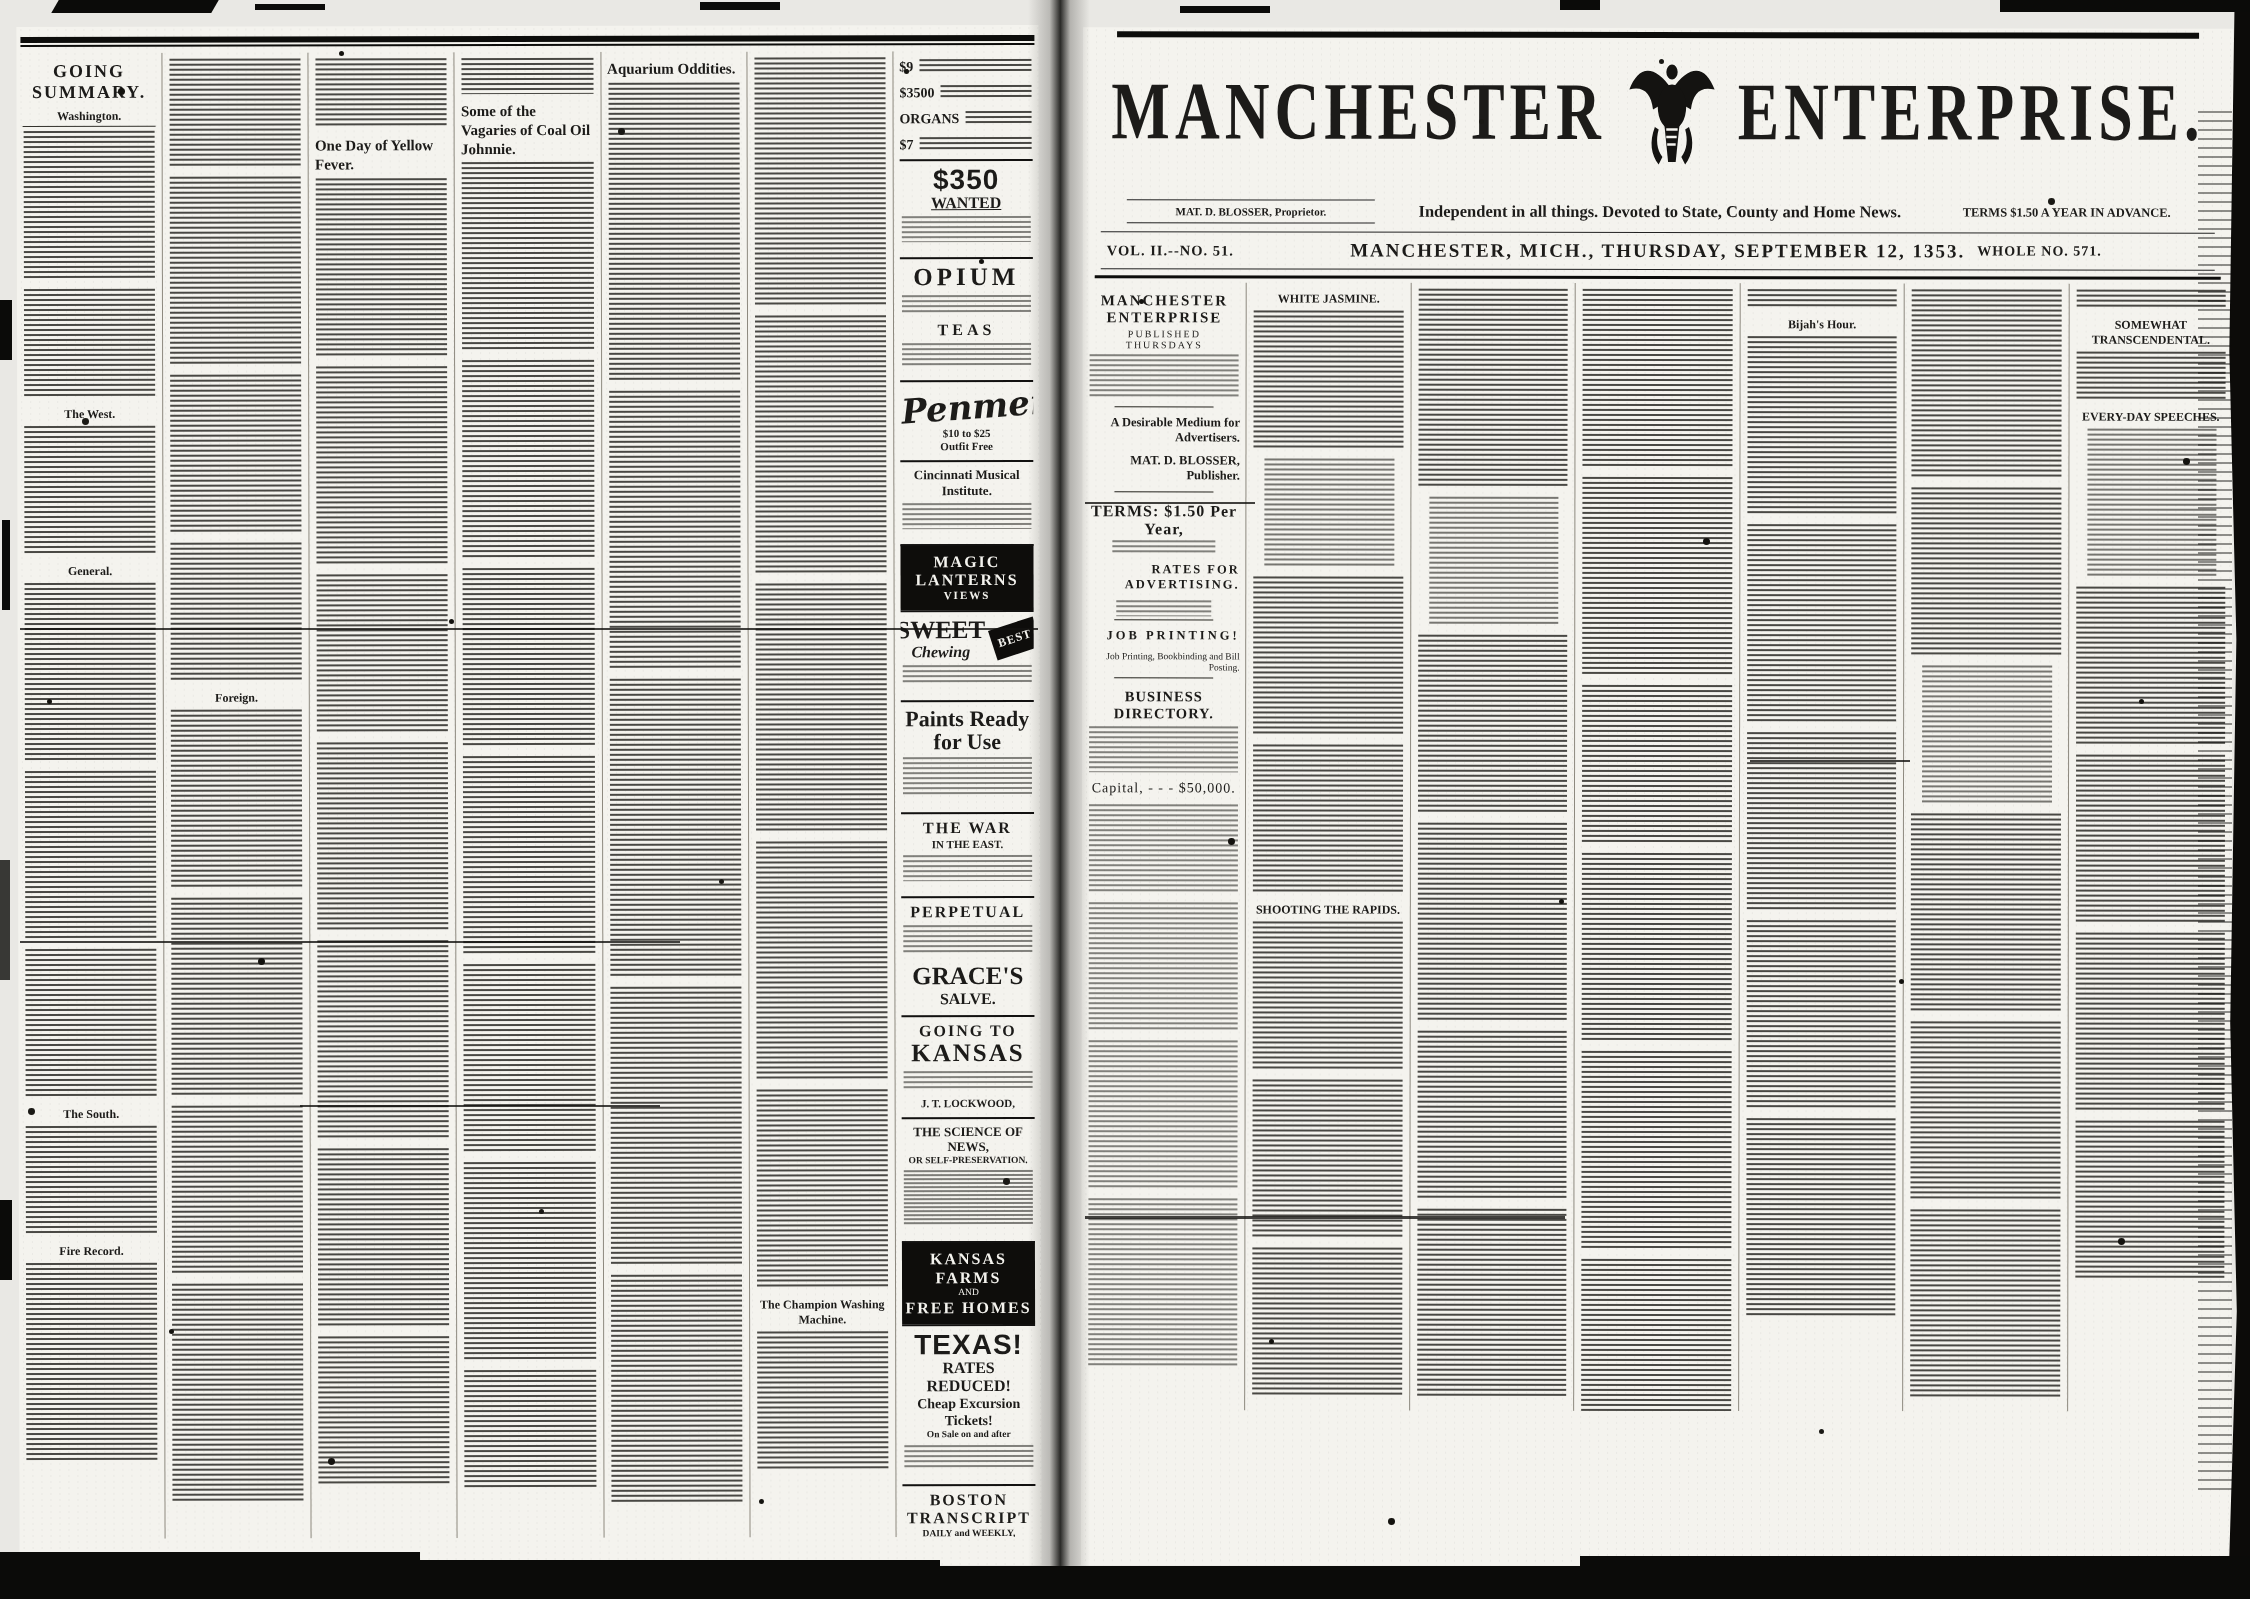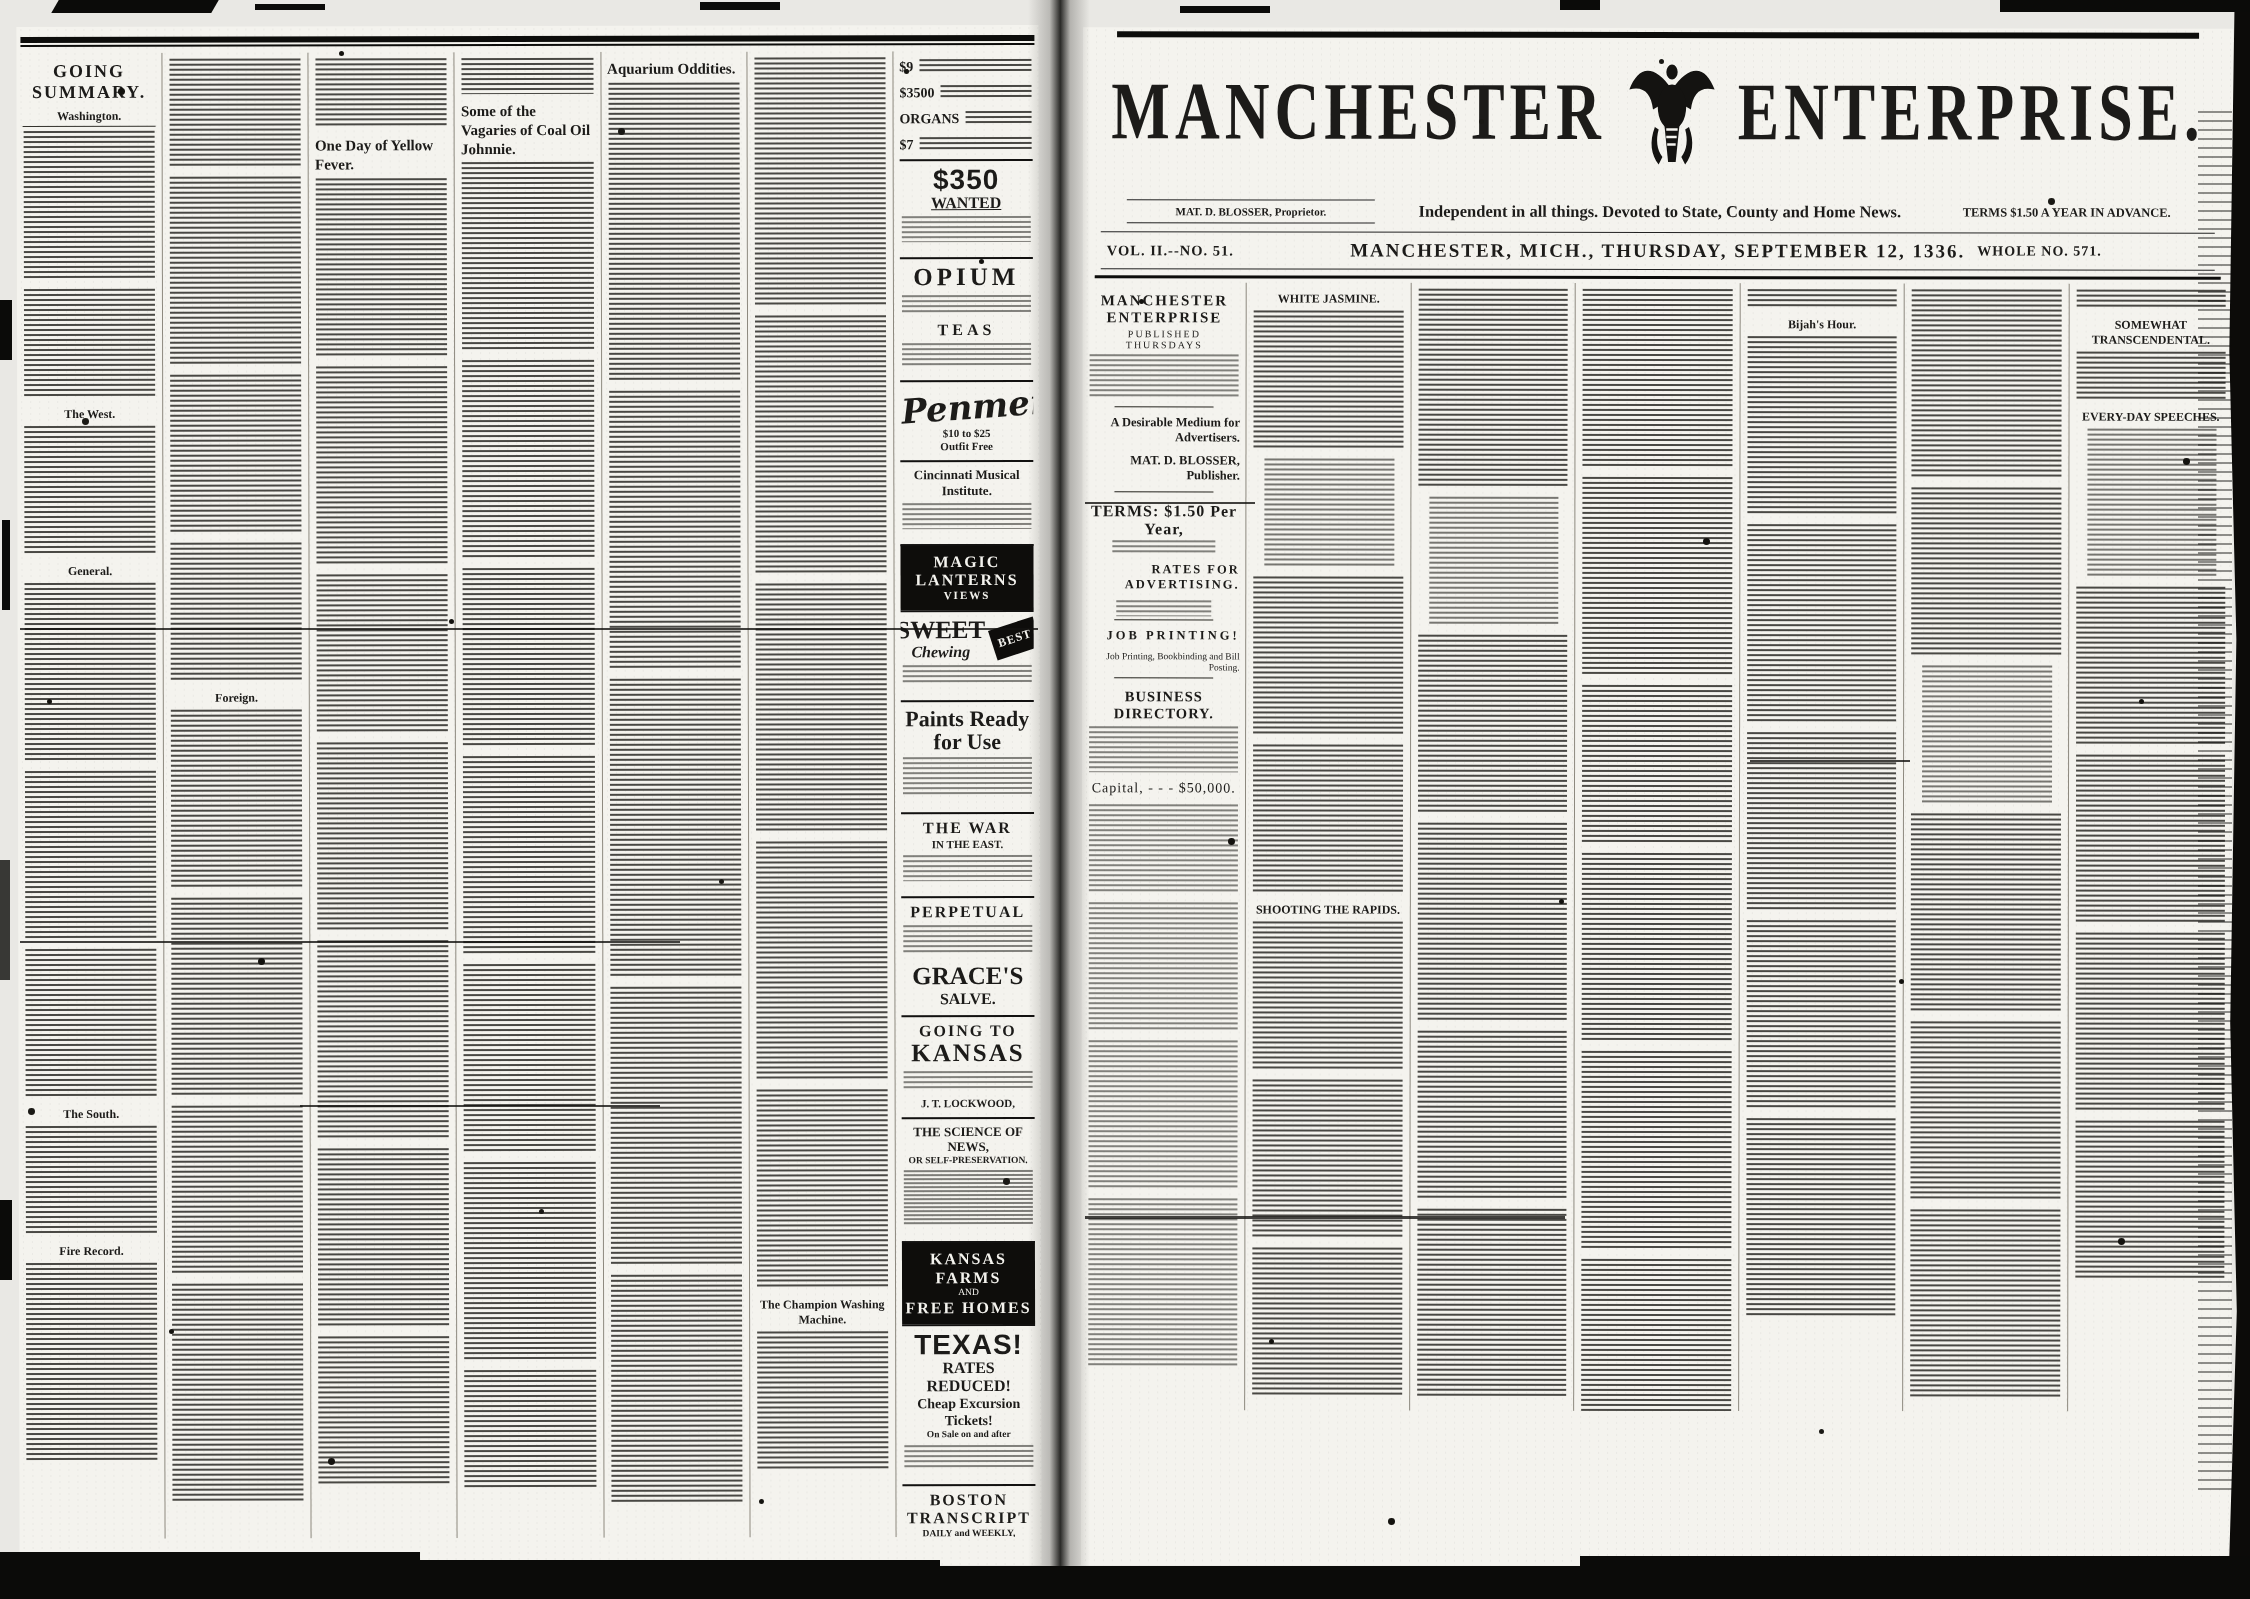--- a/index.html
+++ b/index.html
@@ -313,21 +313,21 @@
     </div>
 
     <div class="mast-mid">
       <div class="mm-l">MAT. D. BLOSSER, Proprietor.</div>
       <div class="mm-c">Independent in all things.  Devoted to State, County and Home News.</div>
       <div class="mm-r">TERMS $1.50 A YEAR IN ADVANCE.</div>
     </div>
 
     <div class="date-row">
       <div class="dl-l">VOL. II.--NO. 51.</div>
-      <div class="dl-c">MANCHESTER, MICH., THURSDAY, SEPTEMBER 12, 1336.</div>
+      <div class="dl-c">MANCHESTER, MICH., THURSDAY, SEPTEMBER 12, 1353.</div>
       <div class="dl-r">WHOLE NO. 571.</div>
     </div>
     <div class="mast-bottom-rule"></div>
 
     <div class="cols cols-r">
 
       <div class="col">
         <div class="pcap">MANCHESTER ENTERPRISE</div>
         <div class="psub">PUBLISHED THURSDAYS</div>
         <b class="g lite" style="height:44px"></b>

